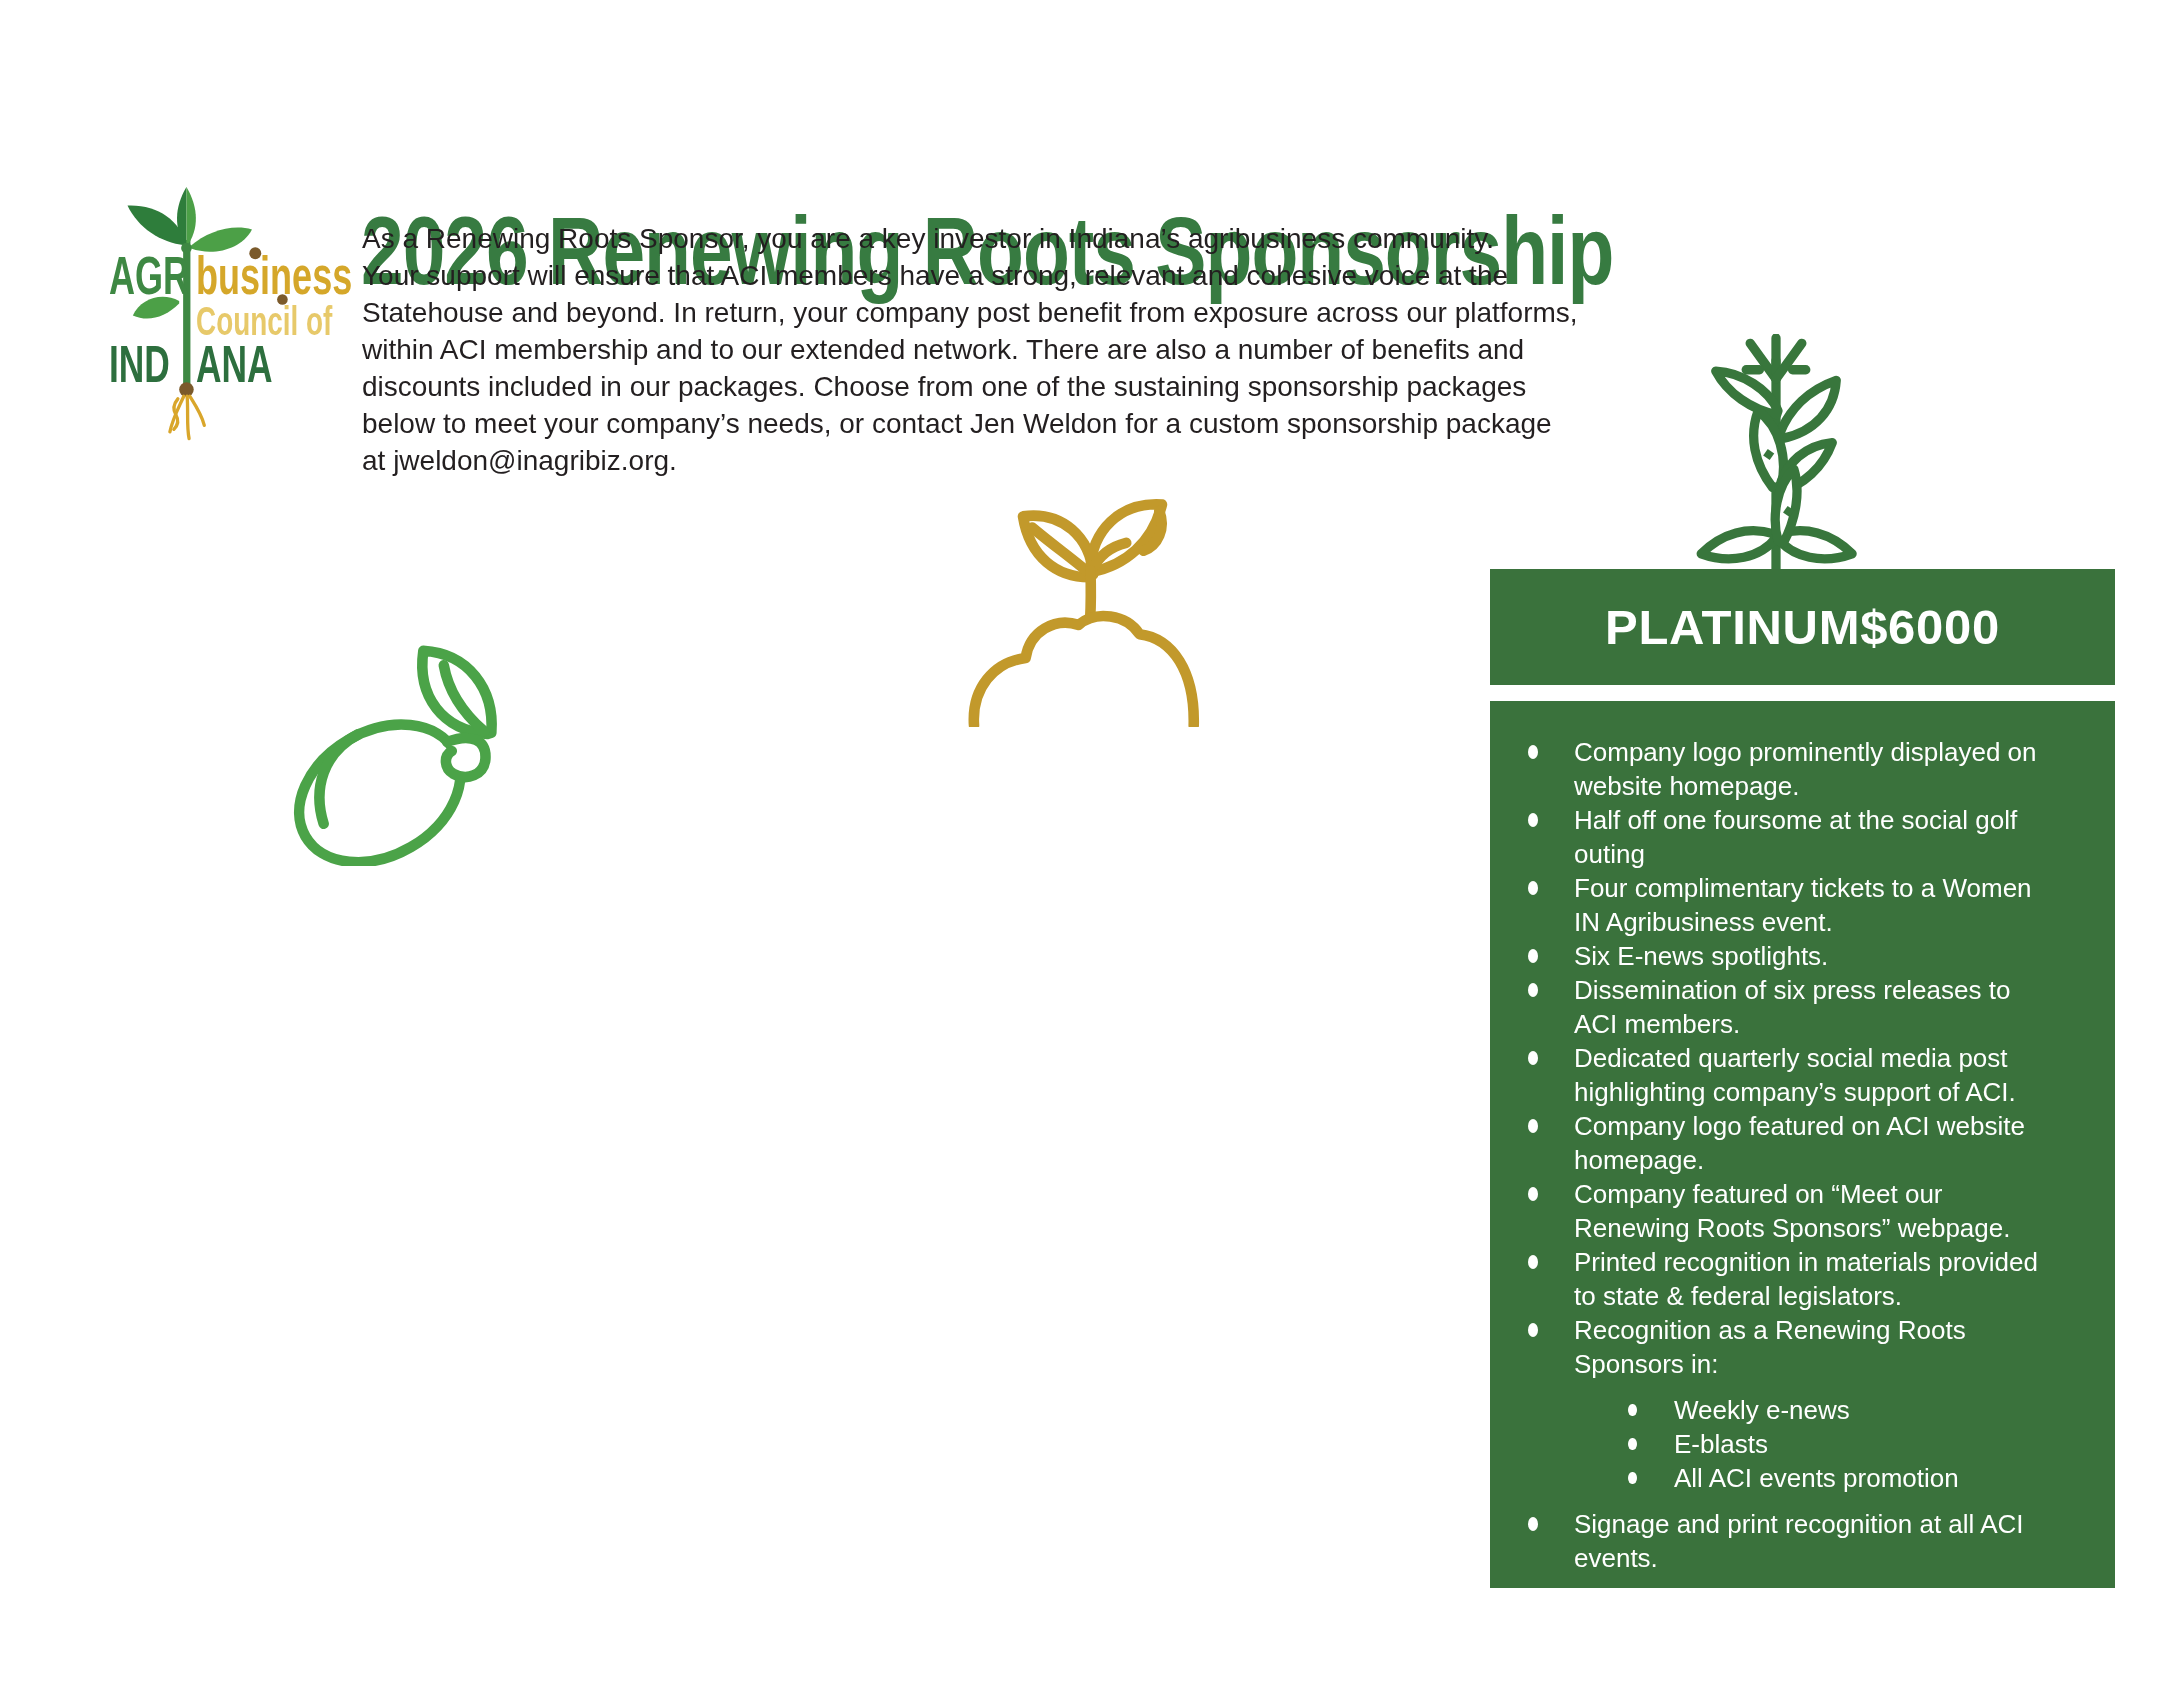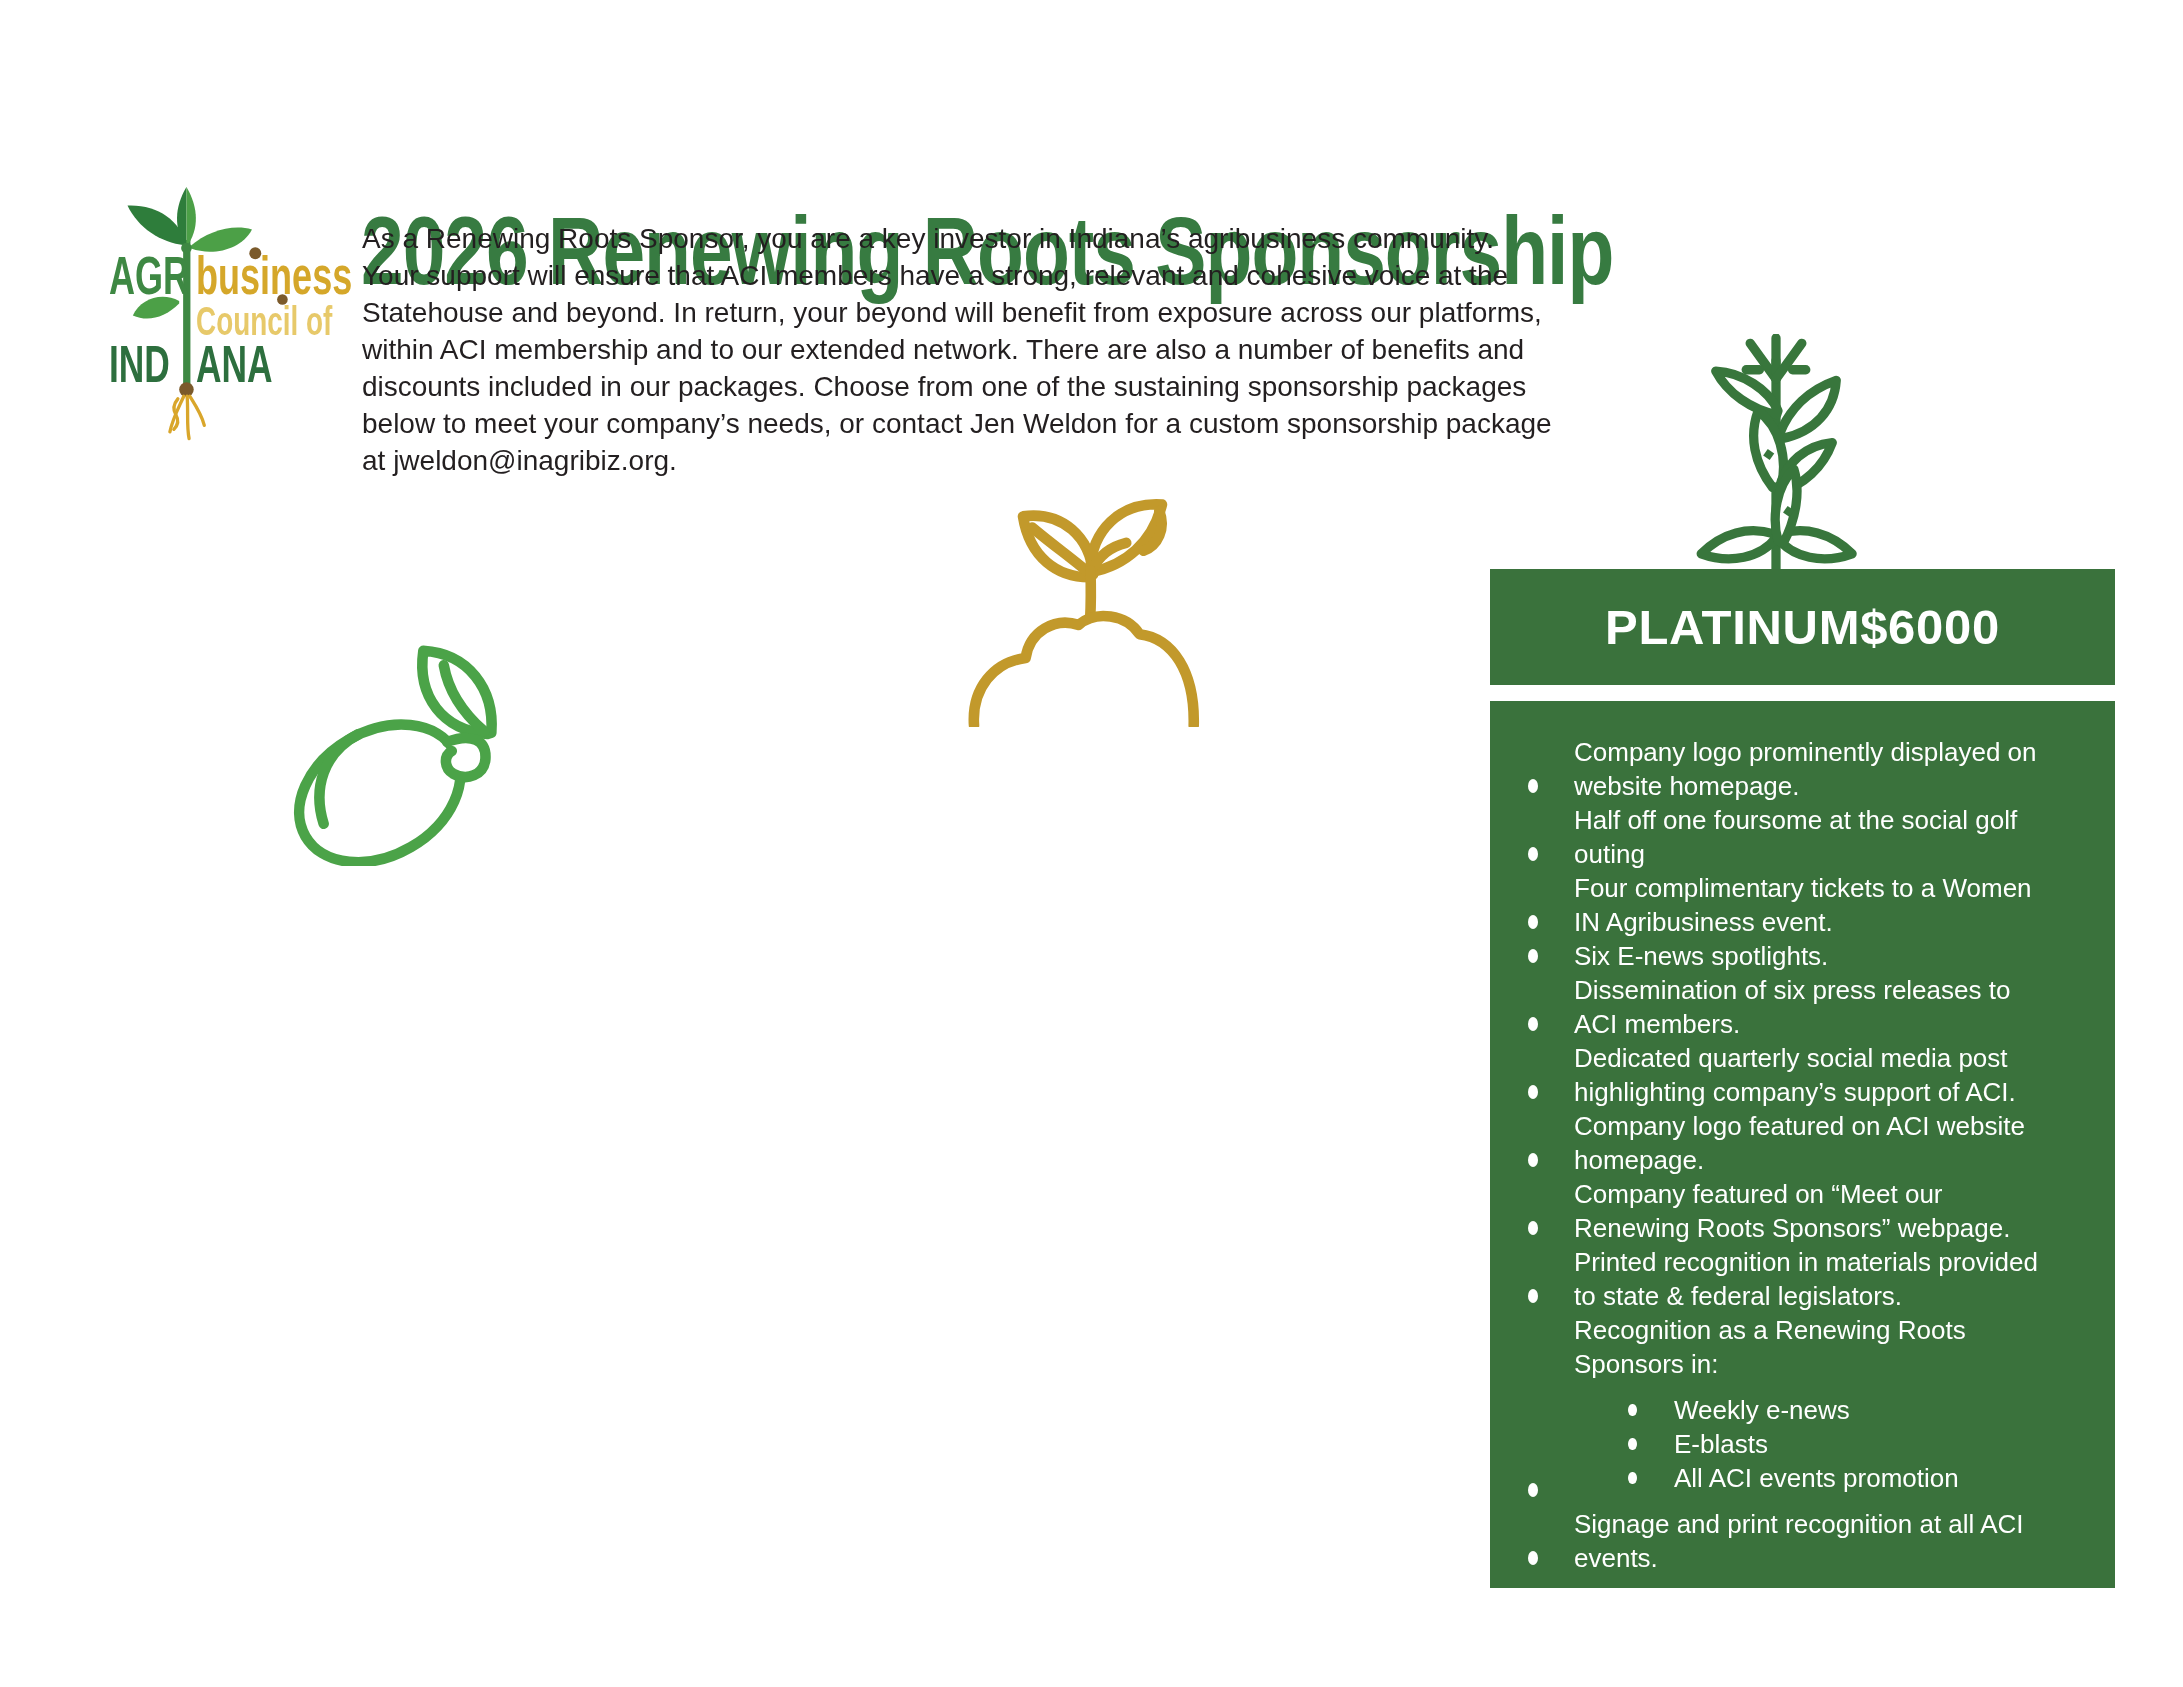--- a/index.html
+++ b/index.html
@@ -34,21 +34,21 @@
   .tier-silver.bodybox{left:99px;top:1006px;height:582px;}
   .tier-gold.band{left:794px;top:724px;height:116px;}
   .tier-gold.bodybox{left:794px;top:860px;height:728px;}
   .tier-platinum.band{left:1490px;top:569px;height:116px;}
   .tier-platinum.bodybox{left:1490px;top:701px;height:887px;}
 
   ul.benefits{list-style:none;margin:0;padding:0;font-size:26px;line-height:34px;}
   .tier-silver   ul.benefits{padding-top:61px;}
   .tier-gold     ul.benefits{padding-top:37px;}
   .tier-platinum ul.benefits{padding-top:34px;}
-  li.benefit{display:flex;align-items:flex-end;}
+  li.benefit{display:flex;align-items:flex-start;}
   .dotcell{flex:0 0 84px;position:relative;height:34px;}
   .dotcell::after{content:"";position:absolute;left:38px;top:10px;width:10px;height:14px;
                   background:#fff;border-radius:50%;}
   .btxt{flex:1 1 auto;padding-right:29px;}
   ul.sub{list-style:none;margin:12px;padding:0;}
   ul.sub li{display:flex;align-items:flex-start;}
   ul.sub .dotcell{flex:0 0 88px;}
   ul.sub .dotcell::after{left:42px;top:10.6px;width:8.6px;height:12.6px;}
 
   
@@ -85,21 +85,21 @@
     <span class="row lg-business">business</span>
     <span class="row lg-council">Council of</span>
     <span class="row lg-ind">IND</span>
     <span class="row lg-ana">ANA</span>
   </div>
 
   <h1 class="title">2026 Renewing Roots Sponsorship</h1>
   <div class="intro">
       <div>As a Renewing Roots Sponsor, you are a key investor in Indiana’s agribusiness community.</div>
       <div>Your support will ensure that ACI members have a strong, relevant and cohesive voice at the</div>
-      <div>Statehouse and beyond. In return, your beyond will benefit from exposure across our platforms,</div>
+      <div>Statehouse and beyond. In return, your company post benefit from exposure across our platforms,</div>
       <div>within ACI membership and to our extended network. There are also a number of benefits and</div>
       <div>discounts included in our packages. Choose from one of the sustaining sponsorship packages</div>
       <div>below to meet your company’s needs, or contact Jen Weldon for a custom sponsorship package</div>
       <div>at jweldon@inagribiz.org.</div>
     </div>
 
   <svg class="icon icon-seed" width="243" height="239" viewBox="0 0 368 362">
     <g stroke="#4BA348" stroke-width="16" stroke-linecap="round" stroke-linejoin="round">
       <path d="M305 162 C238 156 198 106 208 36 C276 40 316 94 311 160 Z" fill="#fff"></path>
       <path d="M300 158 C268 130 246 98 239 58" fill="none"></path>

